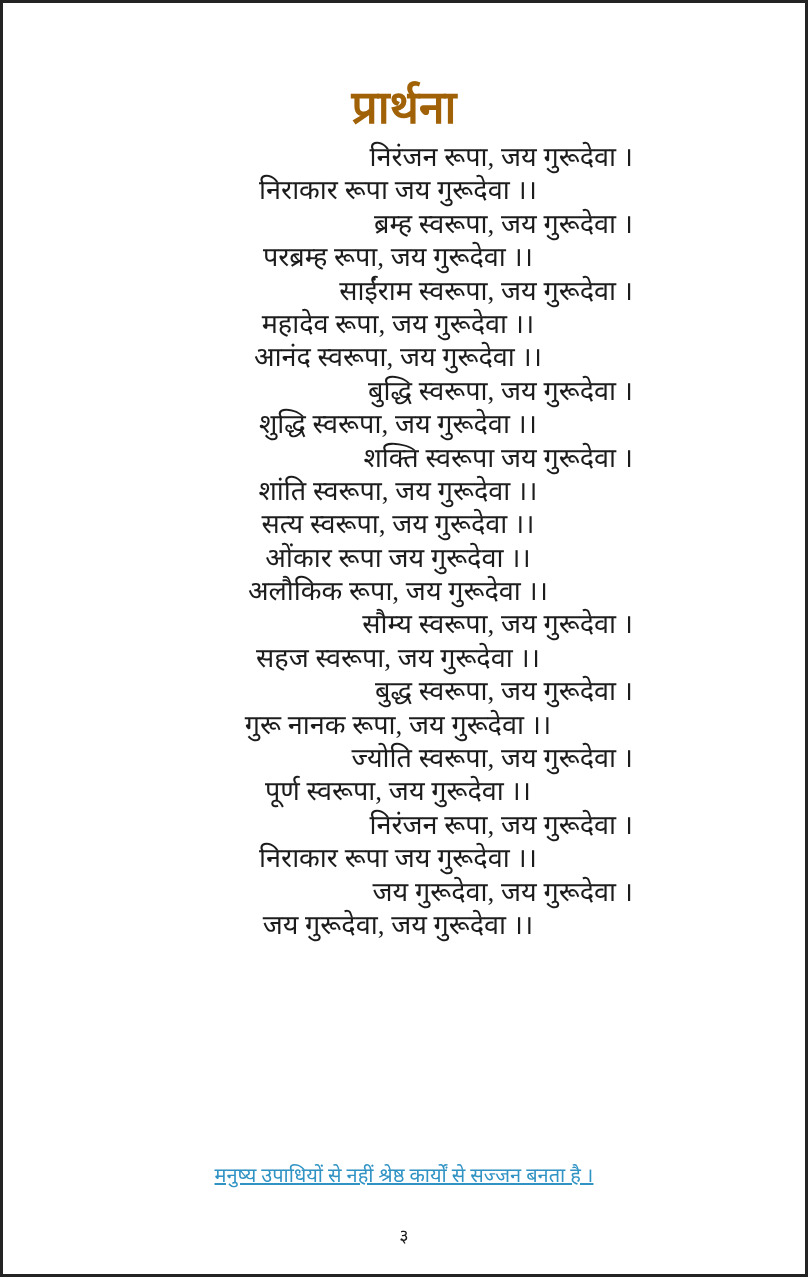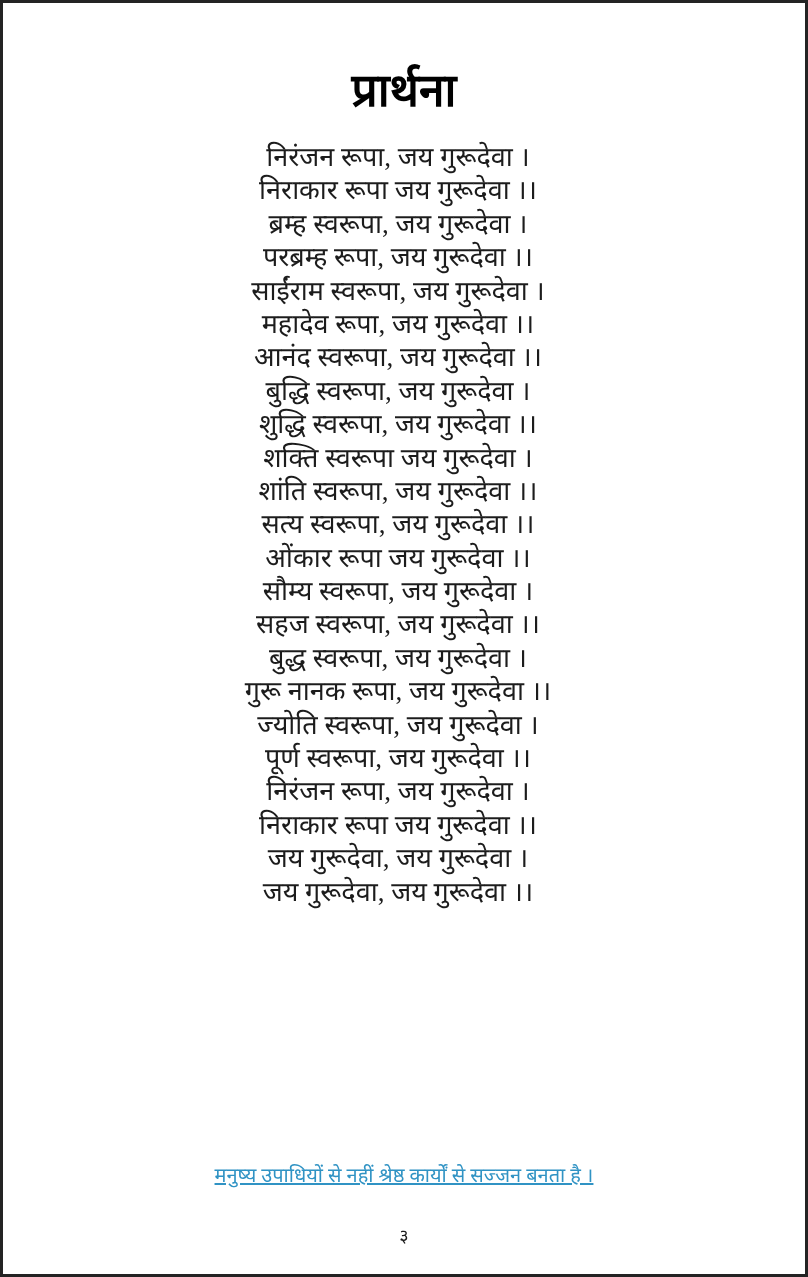--- a/index.html
+++ b/index.html
@@ -34,21 +34,21 @@
     top: 138px;
     left: 160px;
     width: 470px;
   }
   .poem-line {
     height: 33.4px;
     line-height: 33.4px;
     font-size: 27px;
     color: #1c1c1c;
     white-space: nowrap;
-    text-align: center;
+    text-align: right;
   }
   .poem-line.indent {
     text-align: center;
   }
   .footer-note {
     position: absolute;
     top: 1158px;
     left: 0;
     width: 100%;
     text-align: center;
@@ -65,21 +65,21 @@
     text-align: center;
     font-size: 18px;
     color: #1c1c1c;
   }
 </style>
 </head>
 <body>
 
 <div class="page">
 
-  <div class="title" style="color: #000000;">प्रार्थना</div>
+  <div class="title" style="color: #a16207; margin-top: 17px;">प्रार्थना</div>
 
   <div class="poem">
 
   <div>
       <div class="poem-line">निरंजन रूपा, जय गुरूदेवा ।</div>
       <div class="poem-line indent">निराकार रूपा जय गुरूदेवा ।।</div>
     </div>
       <div>
       <div class="poem-line">ब्रम्ह स्वरूपा, जय गुरूदेवा ।</div>
       <div class="poem-line indent">परब्रम्ह रूपा, जय गुरूदेवा ।।</div>
@@ -99,20 +99,21 @@
       <div class="poem-line">शक्ति स्वरूपा जय गुरूदेवा ।</div>
       <div class="poem-line indent">शांति स्वरूपा, जय गुरूदेवा ।।</div>
     </div>
       <div>
       <div class="poem-line indent">सत्य स्वरूपा, जय गुरूदेवा ।।</div>
     </div>
       <div>
       <div class="poem-line indent">ओंकार रूपा जय गुरूदेवा ।।</div>
     </div>
       <div>
+      <div class="poem-line indent">अलौकिक रूपा, जय गुरूदेवा ।।</div>
     </div>
       <div>
       <div class="poem-line">सौम्य स्वरूपा, जय गुरूदेवा ।</div>
       <div class="poem-line indent">सहज स्वरूपा, जय गुरूदेवा ।।</div>
     </div>
       <div>
       <div class="poem-line">बुद्ध स्वरूपा, जय गुरूदेवा ।</div>
       <div class="poem-line indent">गुरू नानक रूपा, जय गुरूदेवा ।।</div>
     </div>
       <div>

